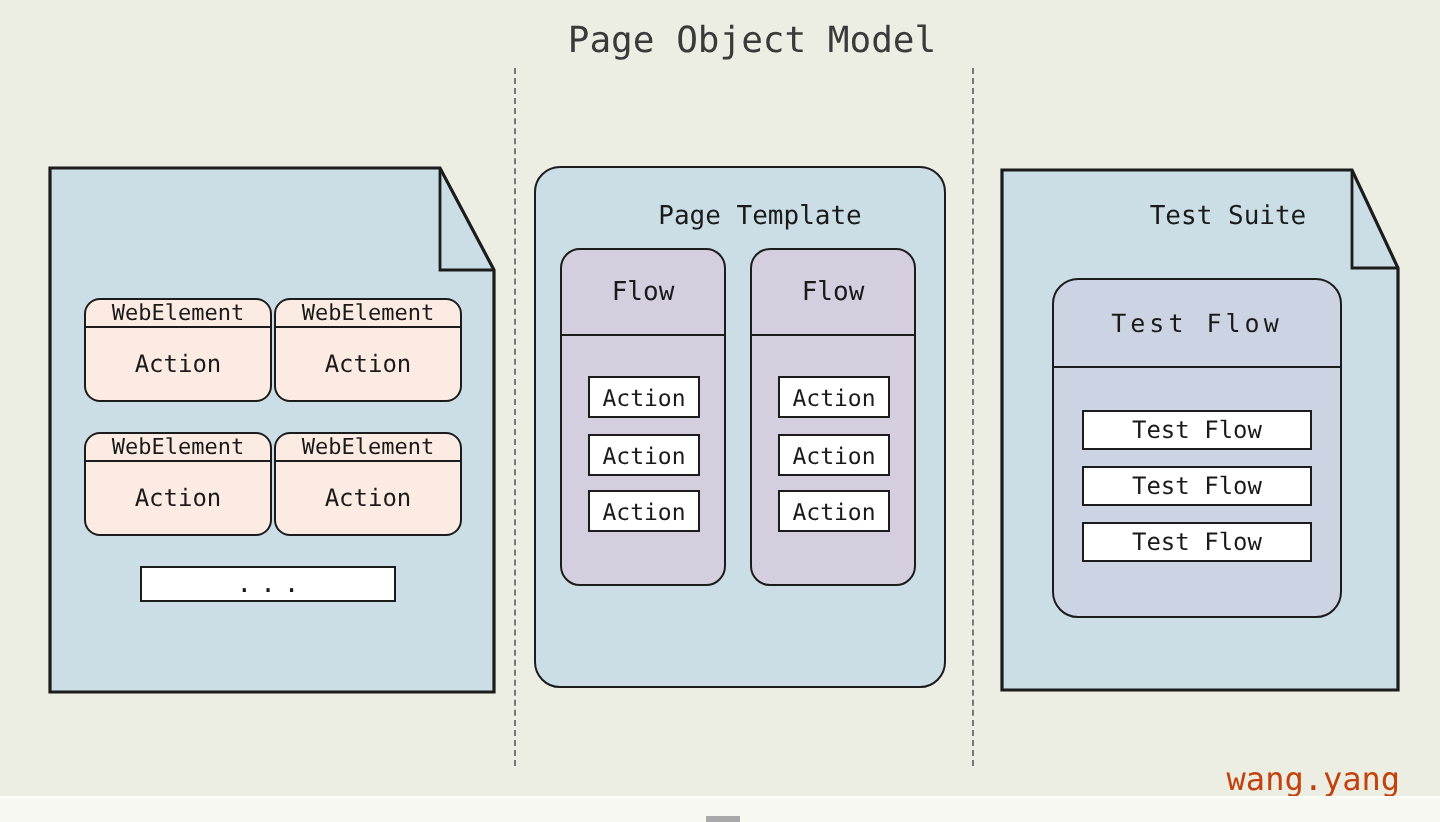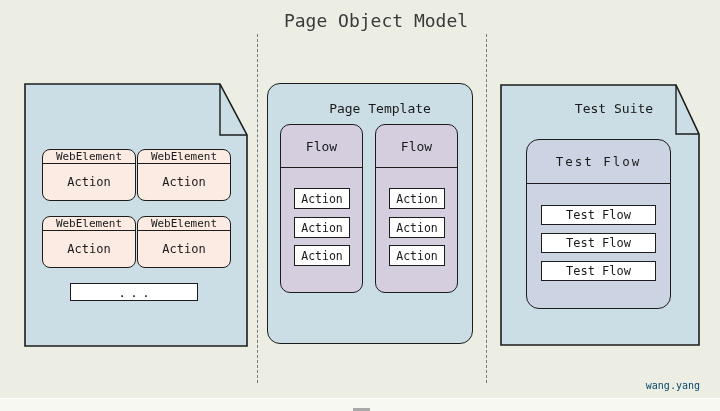--- a/index.html
+++ b/index.html
@@ -77,21 +77,21 @@
     display:flex; align-items:center; justify-content:center;
     font-size:12.5px; letter-spacing:2px;
   }
   .test-flow {
     position:absolute; left:14px; width:115px; height:20px; box-sizing:border-box;
     background:#ffffff; border:1.4px solid var(--line,#1c1c1c);
     display:flex; align-items:center; justify-content:center; font-size:12px;
   }
 
   .watermark {
-    position:absolute; top:380px; right:20px; font-size:10px; color:#0c4a6e;
+    position:absolute; top:380px; right:20px; font-size:16px; color:#c2410c;
   }
   .bottom-strip {
     position:absolute; left:0; top:398px; width:720px; height:13px;
     background:#f7f8f2; border-top:1px solid #fdfdf9;
   }
   .bottom-grip {
     position:absolute; left:353px; top:408px; width:17px; height:3px;
     background:#a9a9a9;
   }
 </style>

